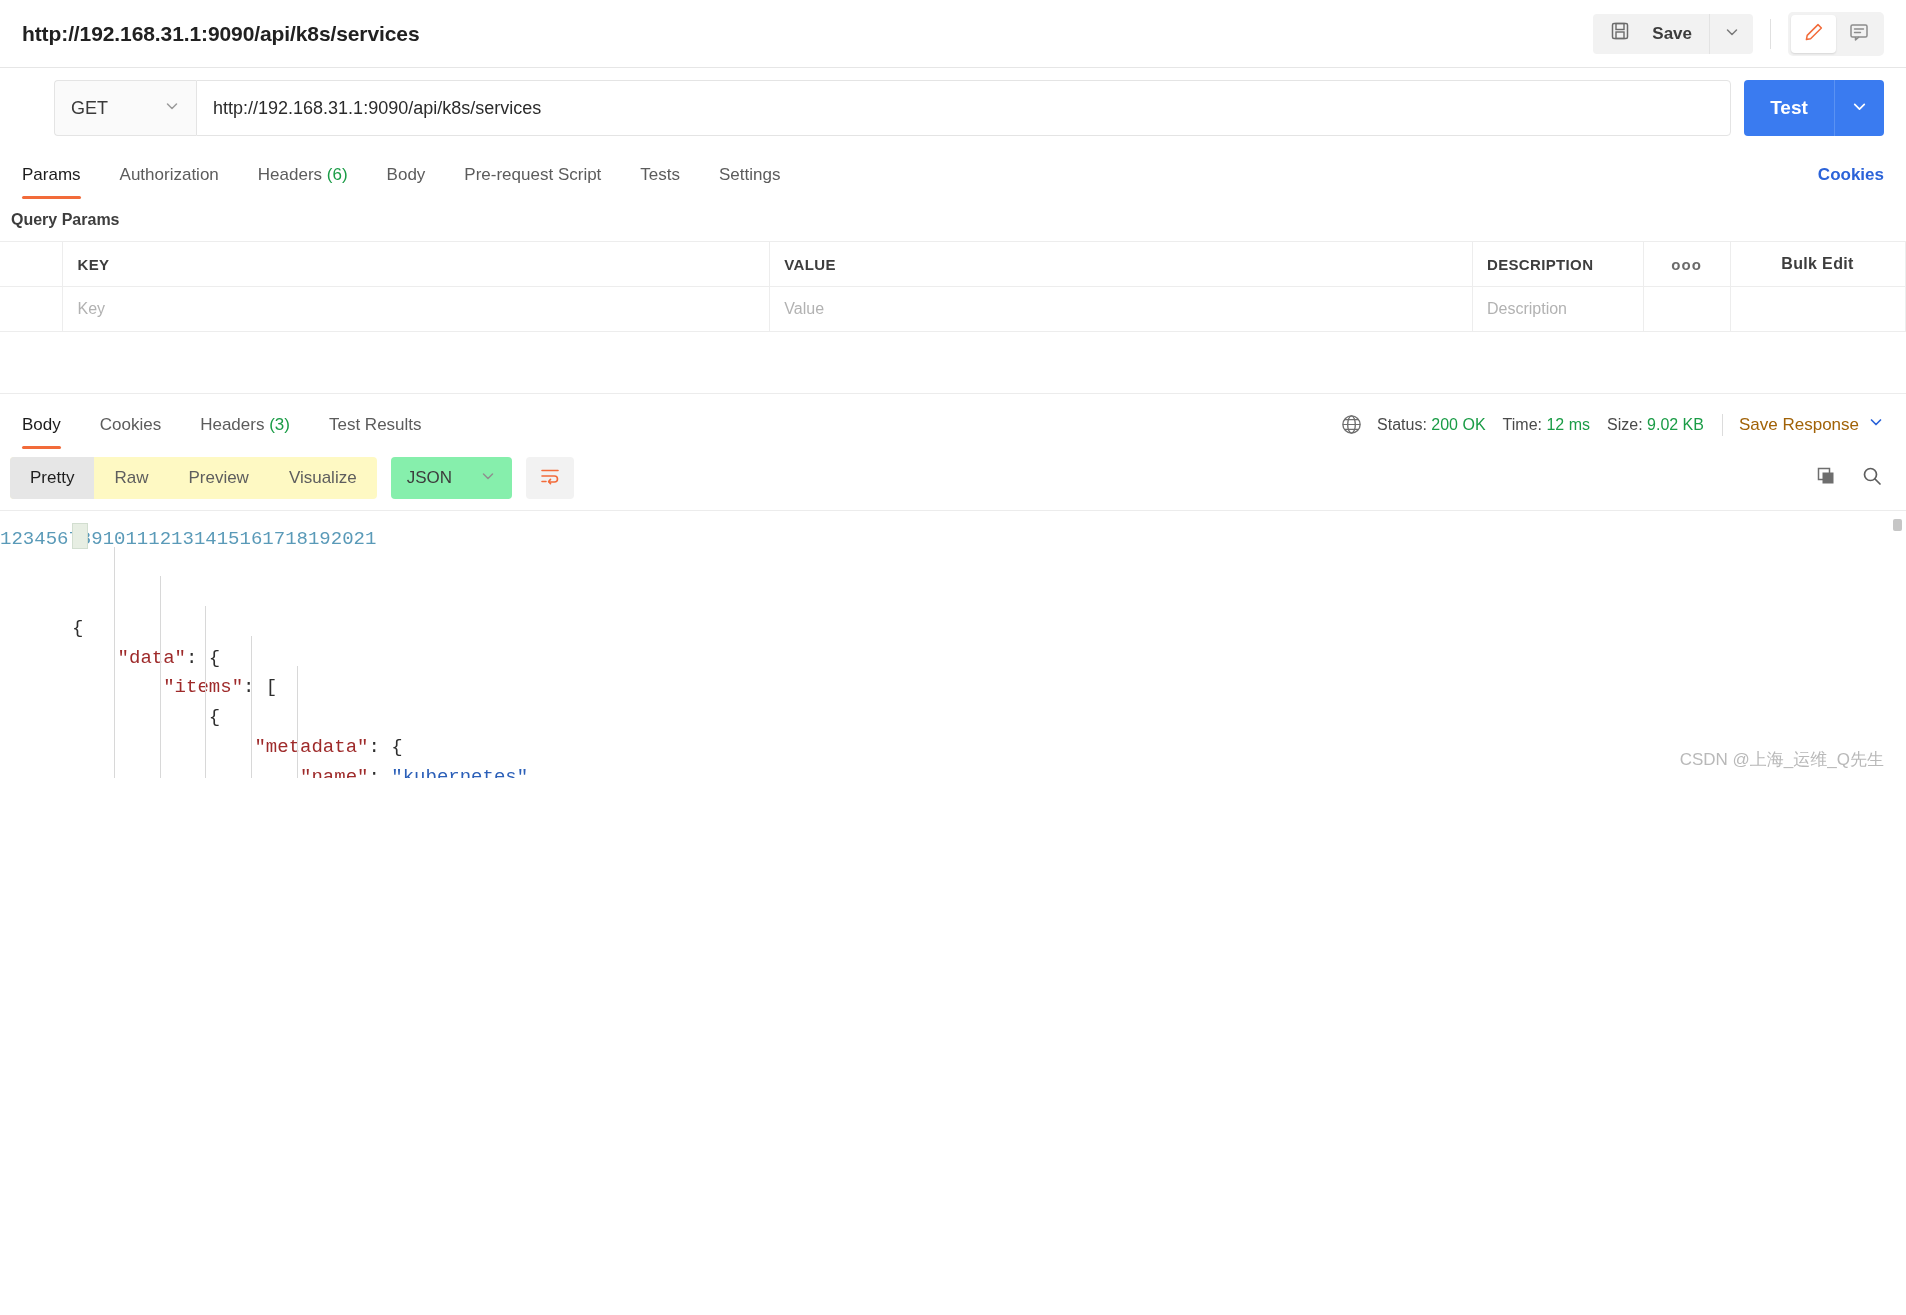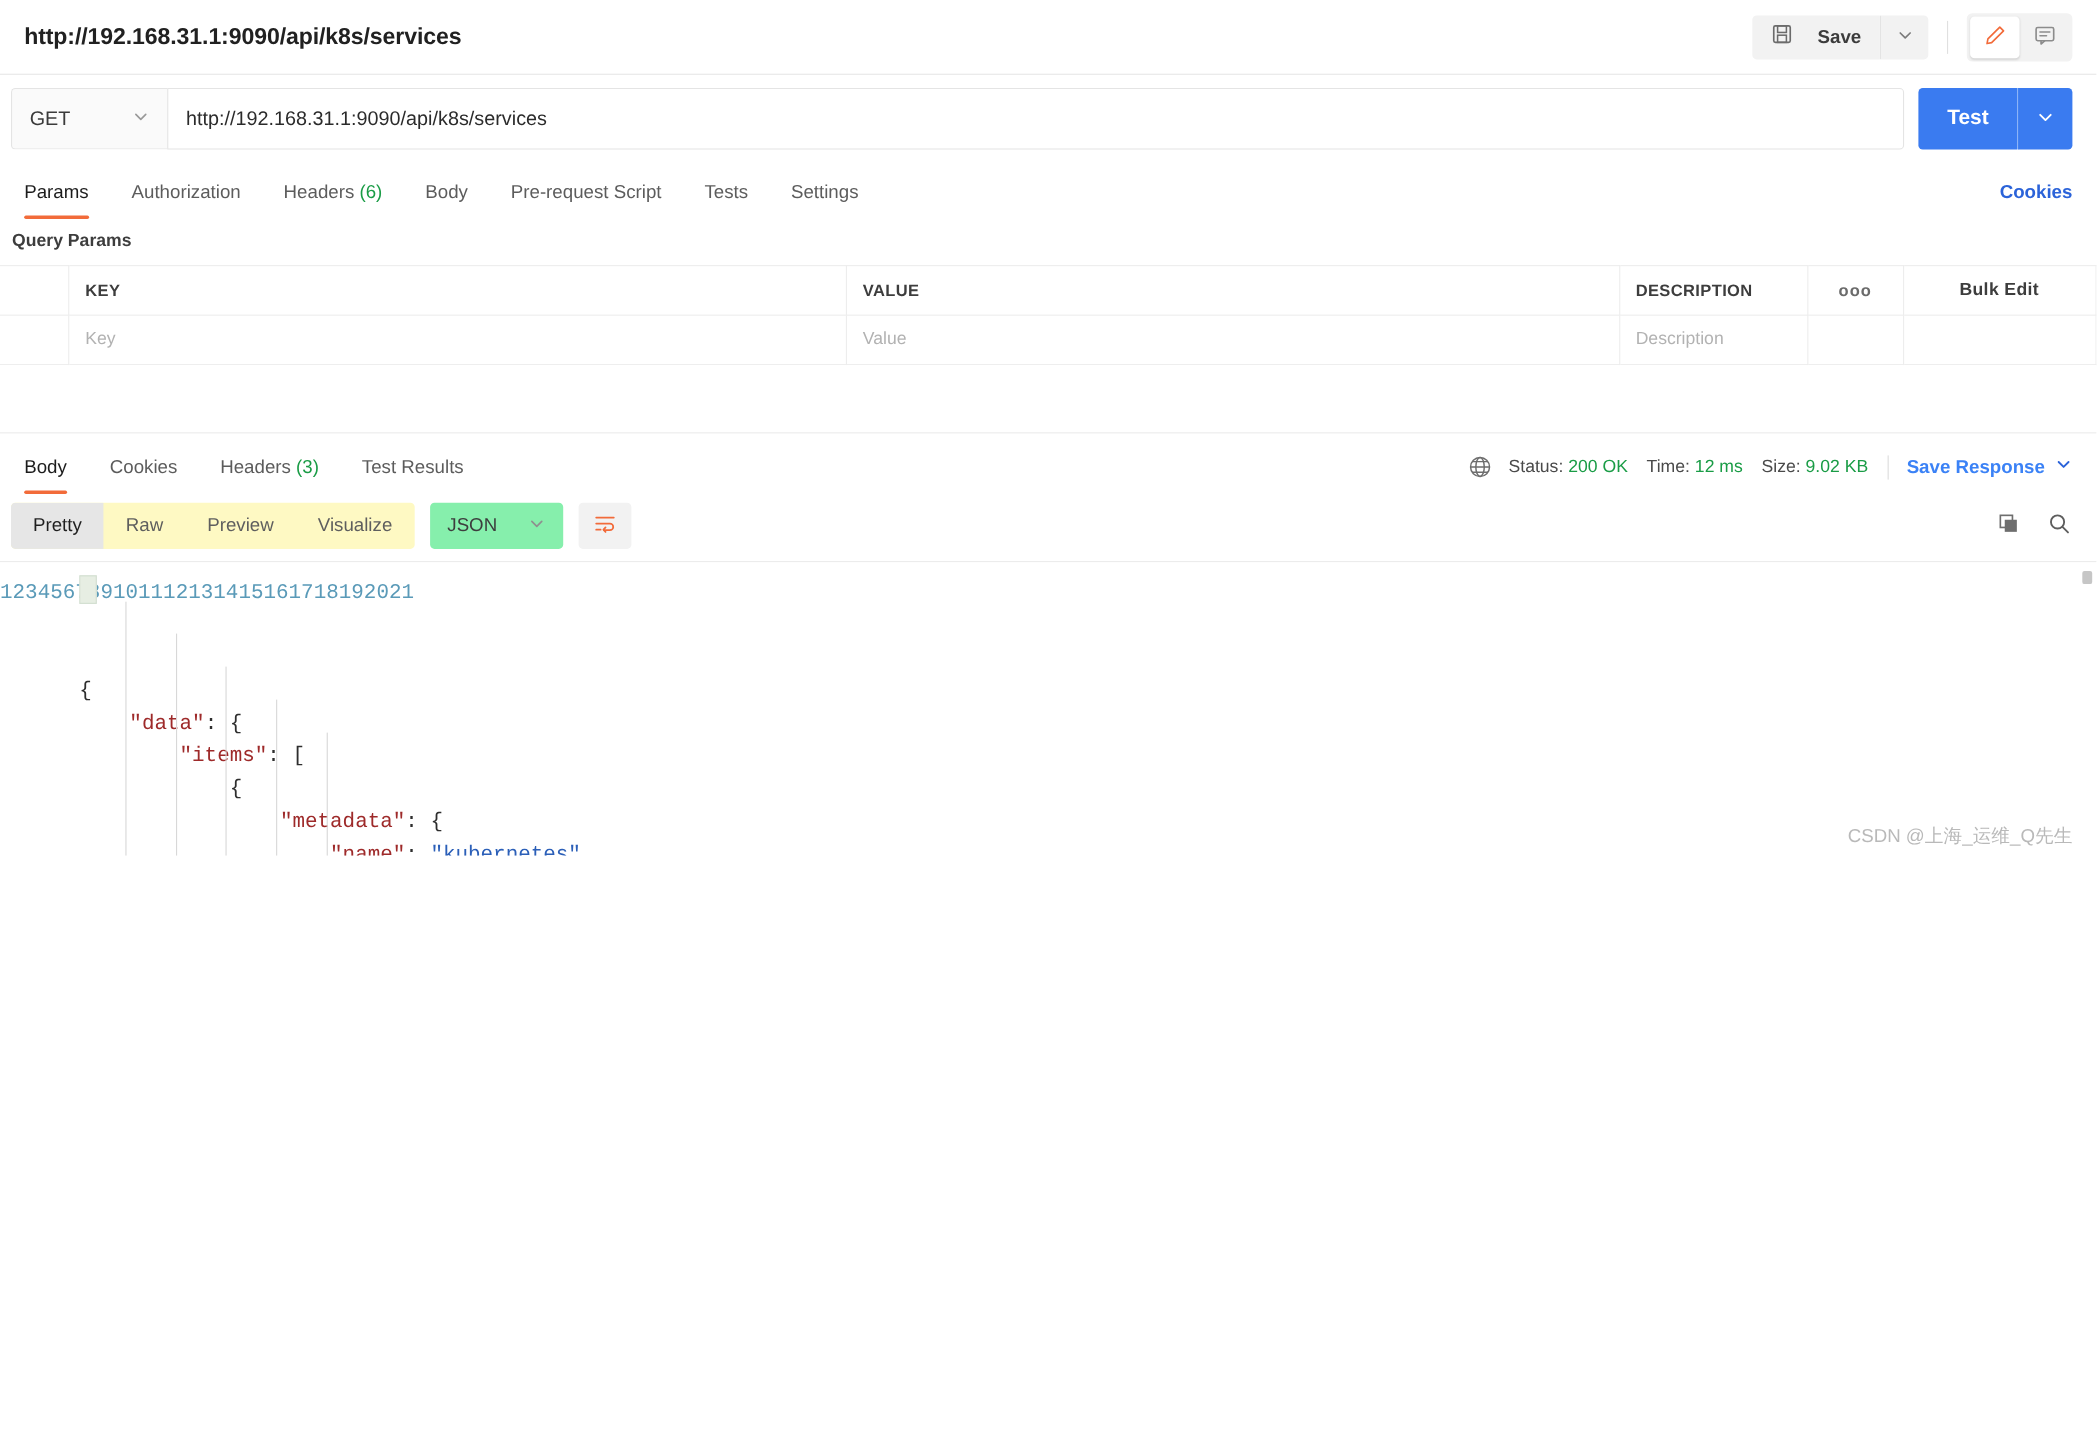--- a/index.html
+++ b/index.html
@@ -75,20 +75,21 @@
     border-radius: 4px;
   }
   .icon-btn.active { background: #ffffff; box-shadow: 0 1px 2px rgba(0,0,0,.12); }
 
   
   .urlrow {
     display: flex;
     align-items: center;
     padding: 12px 22px 14px 10px;
     gap: 0;
+    margin-left: 44px;
   }
   .method-box {
     display: flex; align-items: center; justify-content: space-between;
     width: 142px; height: 56px;
     background: #fafafa;
     border: 1px solid #e4e4e4;
     border-right: none;
     border-radius: 4px 0 0 4px;
     padding: 0 16px;
     font-size: 18px;
@@ -220,21 +221,21 @@
     font-size: 16px;
     color: #4a4a4a;
     padding-bottom: 12px;
     gap: 0;
   }
   .resp-meta .globe { margin-right: 14px; display:flex; align-items:center;}
   .meta-item { margin-right: 17px; white-space: nowrap; }
   .meta-item .val { color: #1a9c46; font-weight: normal; }
   .meta-sep { width:1px; height:22px; background:#dcdcdc; margin: 0 16px 0 1px; }
   .save-resp {
-    color: #3b82f6; font-weight: bold; font-size: 17px; cursor: pointer;
+    color: #a16207; font-weight: normal; font-size: 17px; cursor: pointer;
     display: flex; align-items: center; gap: 9px;
   }
 
   
   .fmt-bar {
     display: flex; align-items: center;
     padding: 9px 22px 11px 10px;
     gap: 14px;
   }
   .seg {

